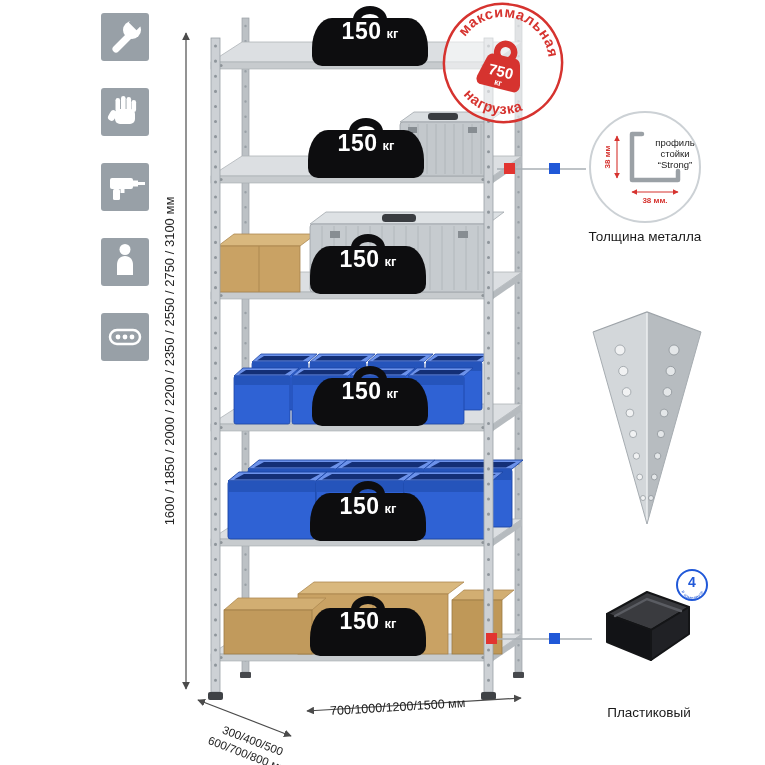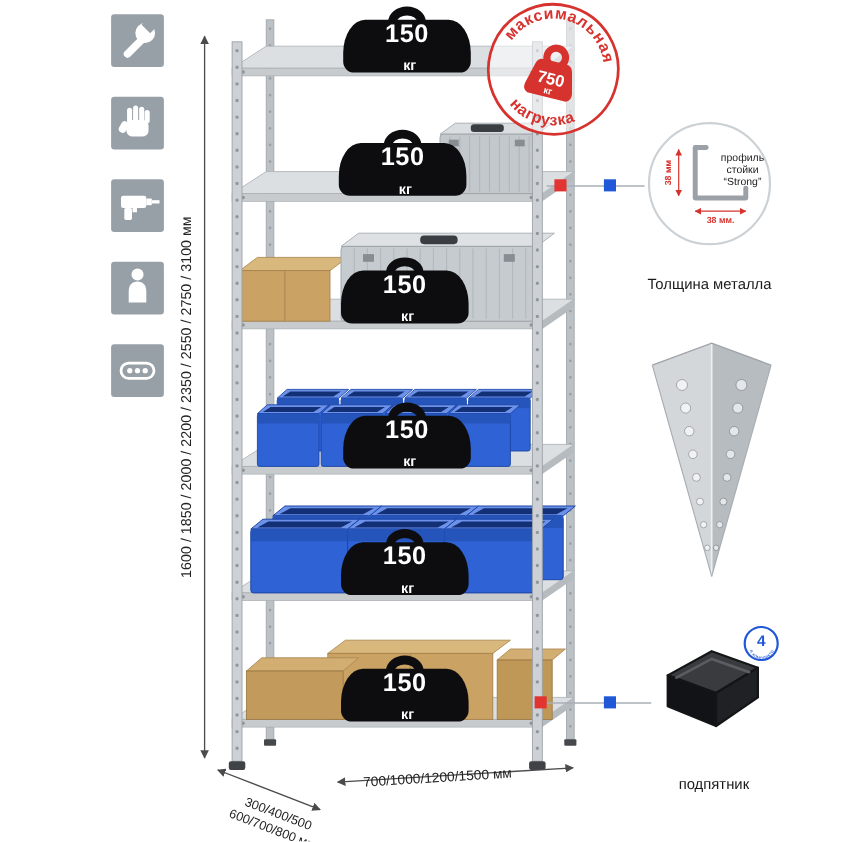--- a/index.html
+++ b/index.html
@@ -10,35 +10,35 @@
   
   .fi{position:absolute;left:101px;width:48px;height:48px;background:#98a0a7;border-radius:3px;
       display:flex;align-items:center;justify-content:center;}
 
   
   .weight-badge{position:absolute;width:116px;height:60px;}
   .wb-handle{position:absolute;left:50%;top:0;transform:translateX(-50%);
              width:34px;height:27px;border:8px solid #0d0d0f;border-radius:50%;box-sizing:border-box;}
   .wb-body{position:absolute;left:0;top:12px;width:116px;height:48px;background:#0d0d0f;
            border-radius:20px 20px 10px 10px / 30px 30px 10px 10px;
-           display:flex;align-items:center;justify-content:center;color:#fff;flex-direction:column;}
+           display:flex;align-items:flex-start;justify-content:center;color:#fff;}
   .wb-value{font-size:23px;font-weight:bold;letter-spacing:.5px;}
   .wb-unit{font-size:13px;font-weight:bold;margin:8px 0 0 5px;}
 
   
   .stamp{position:absolute;left:440px;top:0;width:126px;height:126px;transform:rotate(14deg);}
   .stamp-arc{font-size:14.5px;font-weight:bold;fill:#d6332f;letter-spacing:.6px;text-anchor:middle;}
   .stamp-val{font-size:15px;font-weight:bold;fill:#fff;text-anchor:middle;}
   .stamp-unit{font-size:8.5px;font-weight:bold;fill:#fff;text-anchor:middle;}
 
   
   .profile-callout{position:absolute;left:586px;top:108px;width:118px;height:118px;}
   .pc-label{font-size:9.5px;fill:#1b1b1b;text-anchor:middle;}
   .pc-dim{font-size:8px;font-weight:bold;fill:#d6332f;text-anchor:middle;}
-  .thickness-caption{position:absolute;left:565px;top:250px;width:160px;text-align:center;
+  .thickness-caption{position:absolute;left:565px;top:228px;width:160px;text-align:center;
                      font-size:13.5px;line-height:1.35;}
   .post-photo{position:absolute;left:583px;top:298px;width:128px;height:238px;}
   .foot-photo{position:absolute;left:593px;top:568px;width:124px;height:104px;}
   .foot-num{font-size:14px;font-weight:bold;fill:#2058d8;text-anchor:middle;}
   .foot-arc{font-size:4.6px;fill:#2058d8;letter-spacing:.3px;text-anchor:middle;}
   .foot-caption{position:absolute;left:569px;top:704px;width:160px;text-align:center;
                 font-size:13.5px;line-height:1.35;}
 
   
   .height-label{position:absolute;left:169px;top:361px;width:640px;
@@ -363,21 +363,21 @@
     <polygon points="14,46 54,24 96,39 58,62" fill="#3a3b3f" stroke="#141517" stroke-width="2" stroke-linejoin="round"></polygon>
     <polygon points="14,46 58,62 58,92 14,74" fill="#121316" stroke="#141517" stroke-width="2" stroke-linejoin="round"></polygon>
     <polygon points="58,62 96,39 96,66 58,92" fill="#202125" stroke="#141517" stroke-width="2" stroke-linejoin="round"></polygon>
     <polyline points="22,48 54,31 88,43" fill="none" stroke="#5a5c62" stroke-width="2.5" stroke-linecap="round"></polyline>
     <circle cx="99" cy="17" r="15" fill="#fff" stroke="#2058d8" stroke-width="2"></circle>
     <text class="foot-num" x="99" y="19">4</text>
     <text class="foot-arc"><textPath href="#footArc" xlink:href="#footArc" startOffset="50%">в комплекте</textPath></text>
   </svg>
 
   <div class="foot-caption">
-    <div>подпятник</div>
+    <div>Пластиковый</div>
   </div>
 
   <div class="height-label">1600 / 1850 / 2000 / 2200 / 2350 / 2550 / 2750 / 3100 мм</div>
   <div class="depth-label">
     <div>300/400/500</div>
     <div>600/700/800 мм</div>
   </div>
   <div class="width-label">700/1000/1200/1500 мм</div>
 
 </div>

